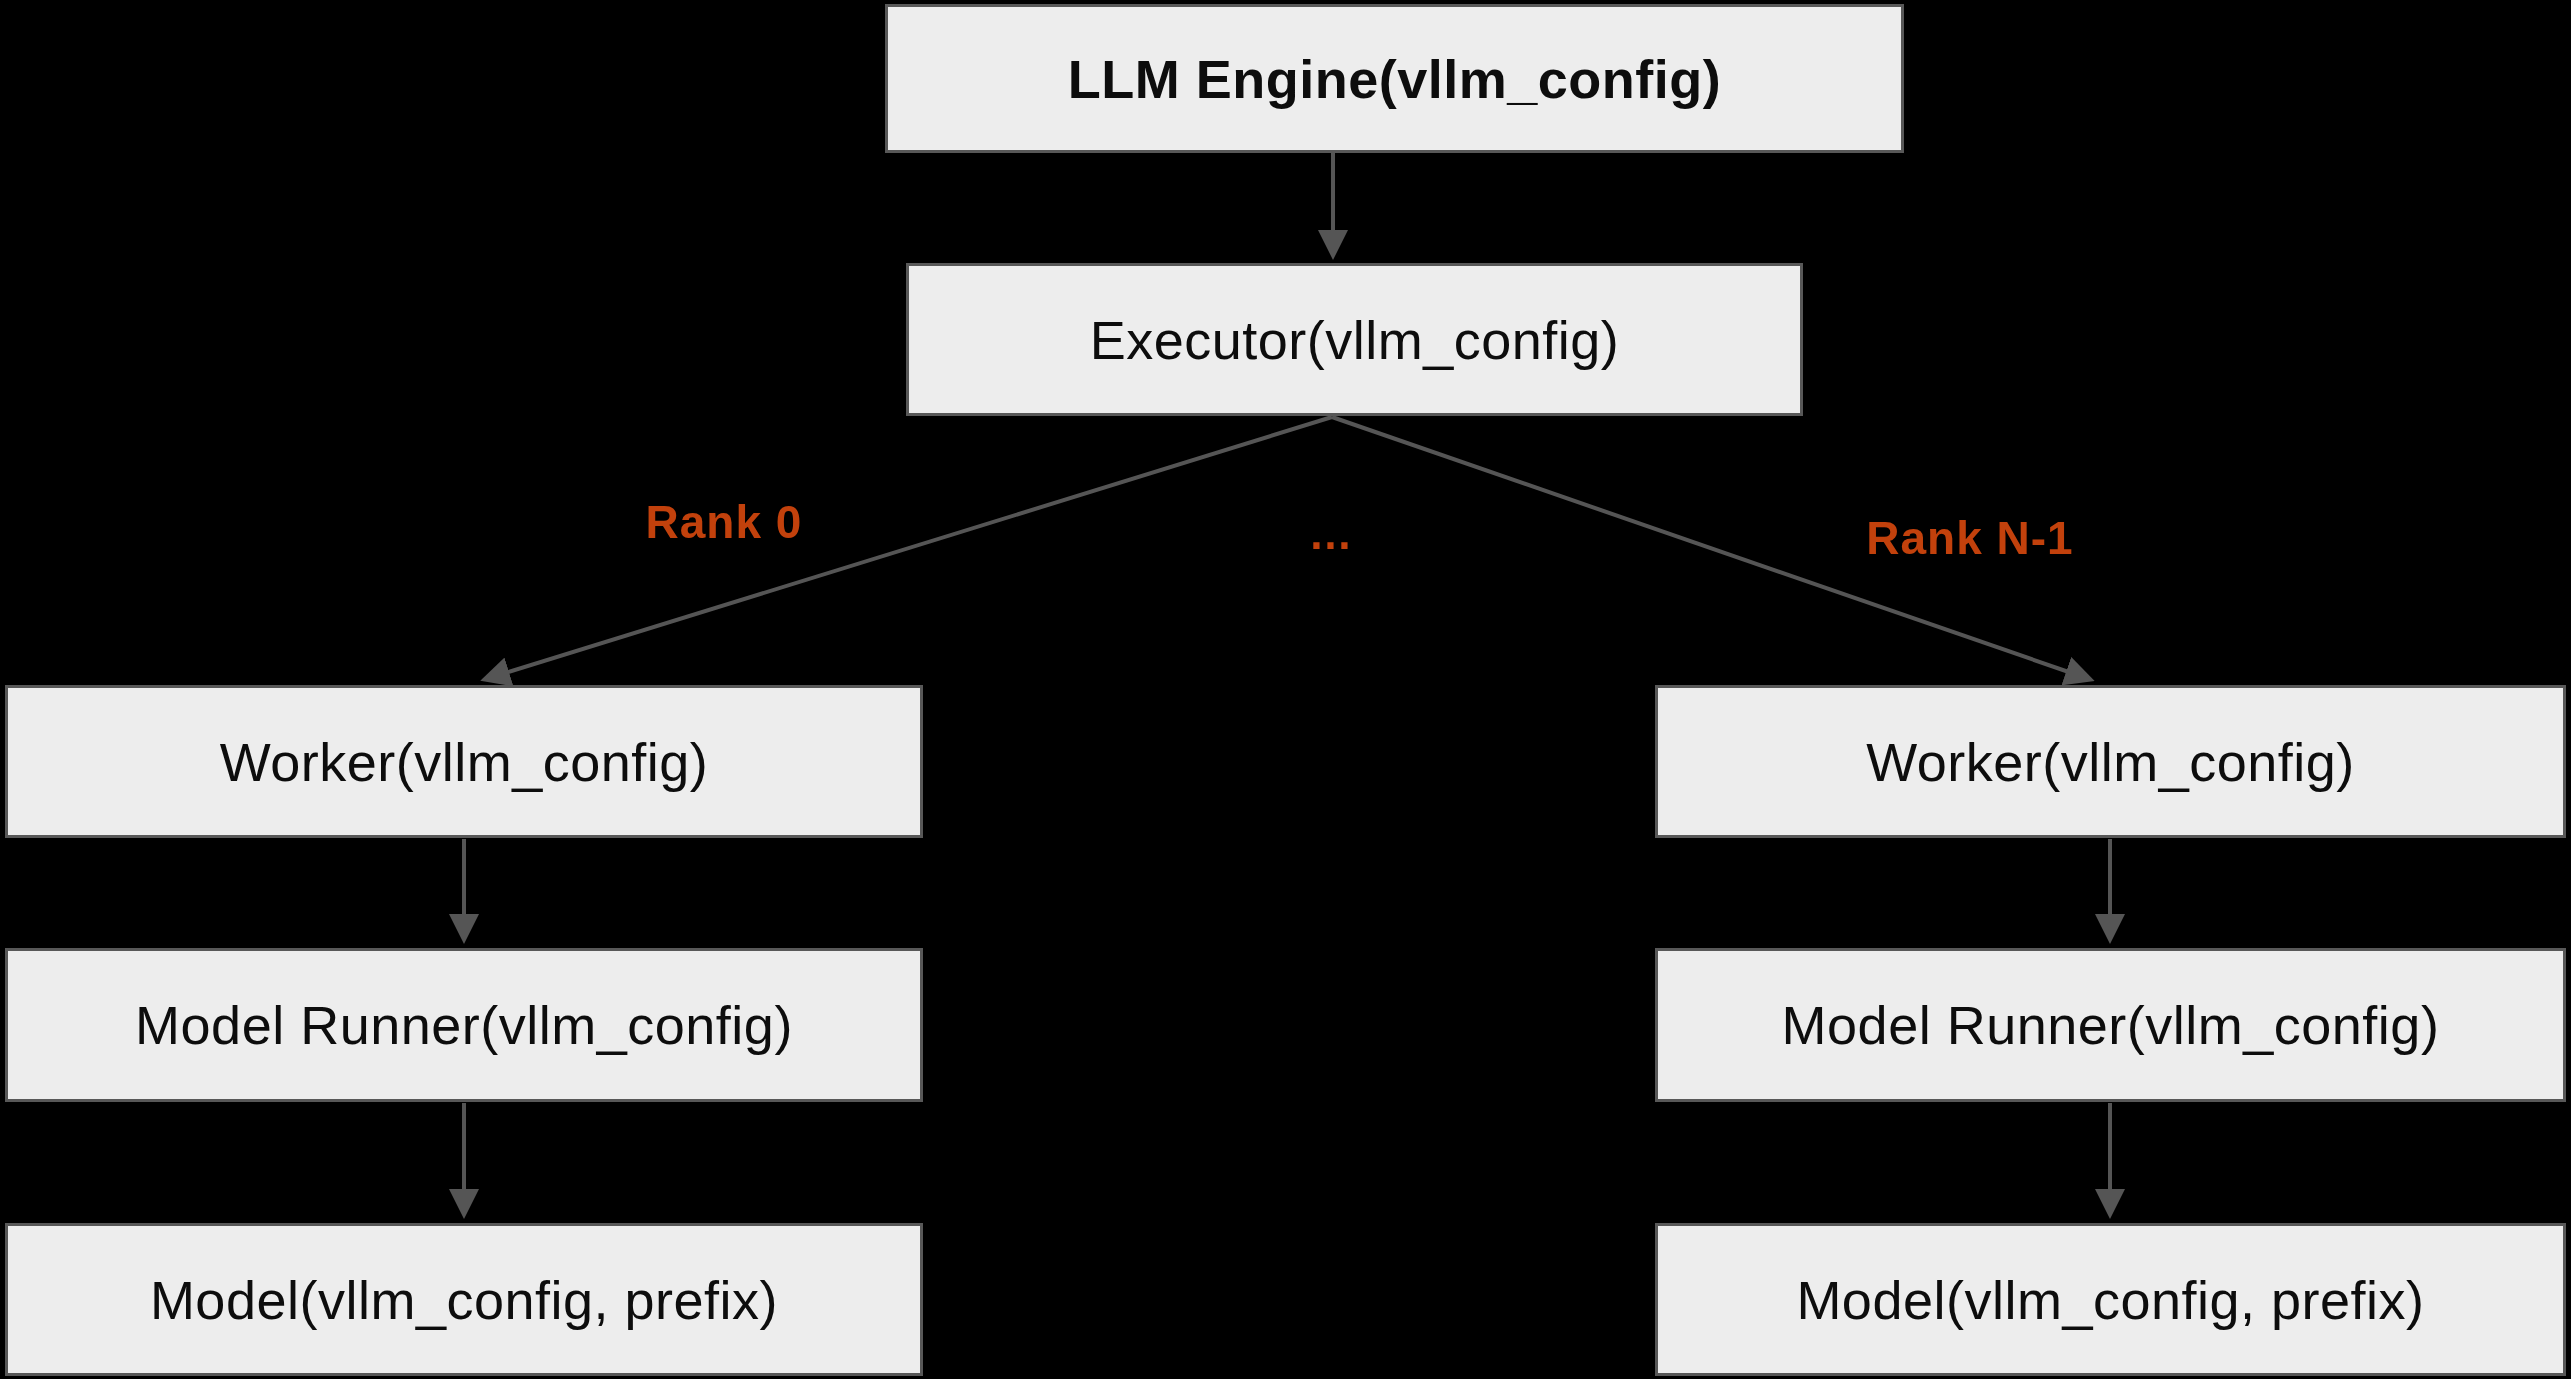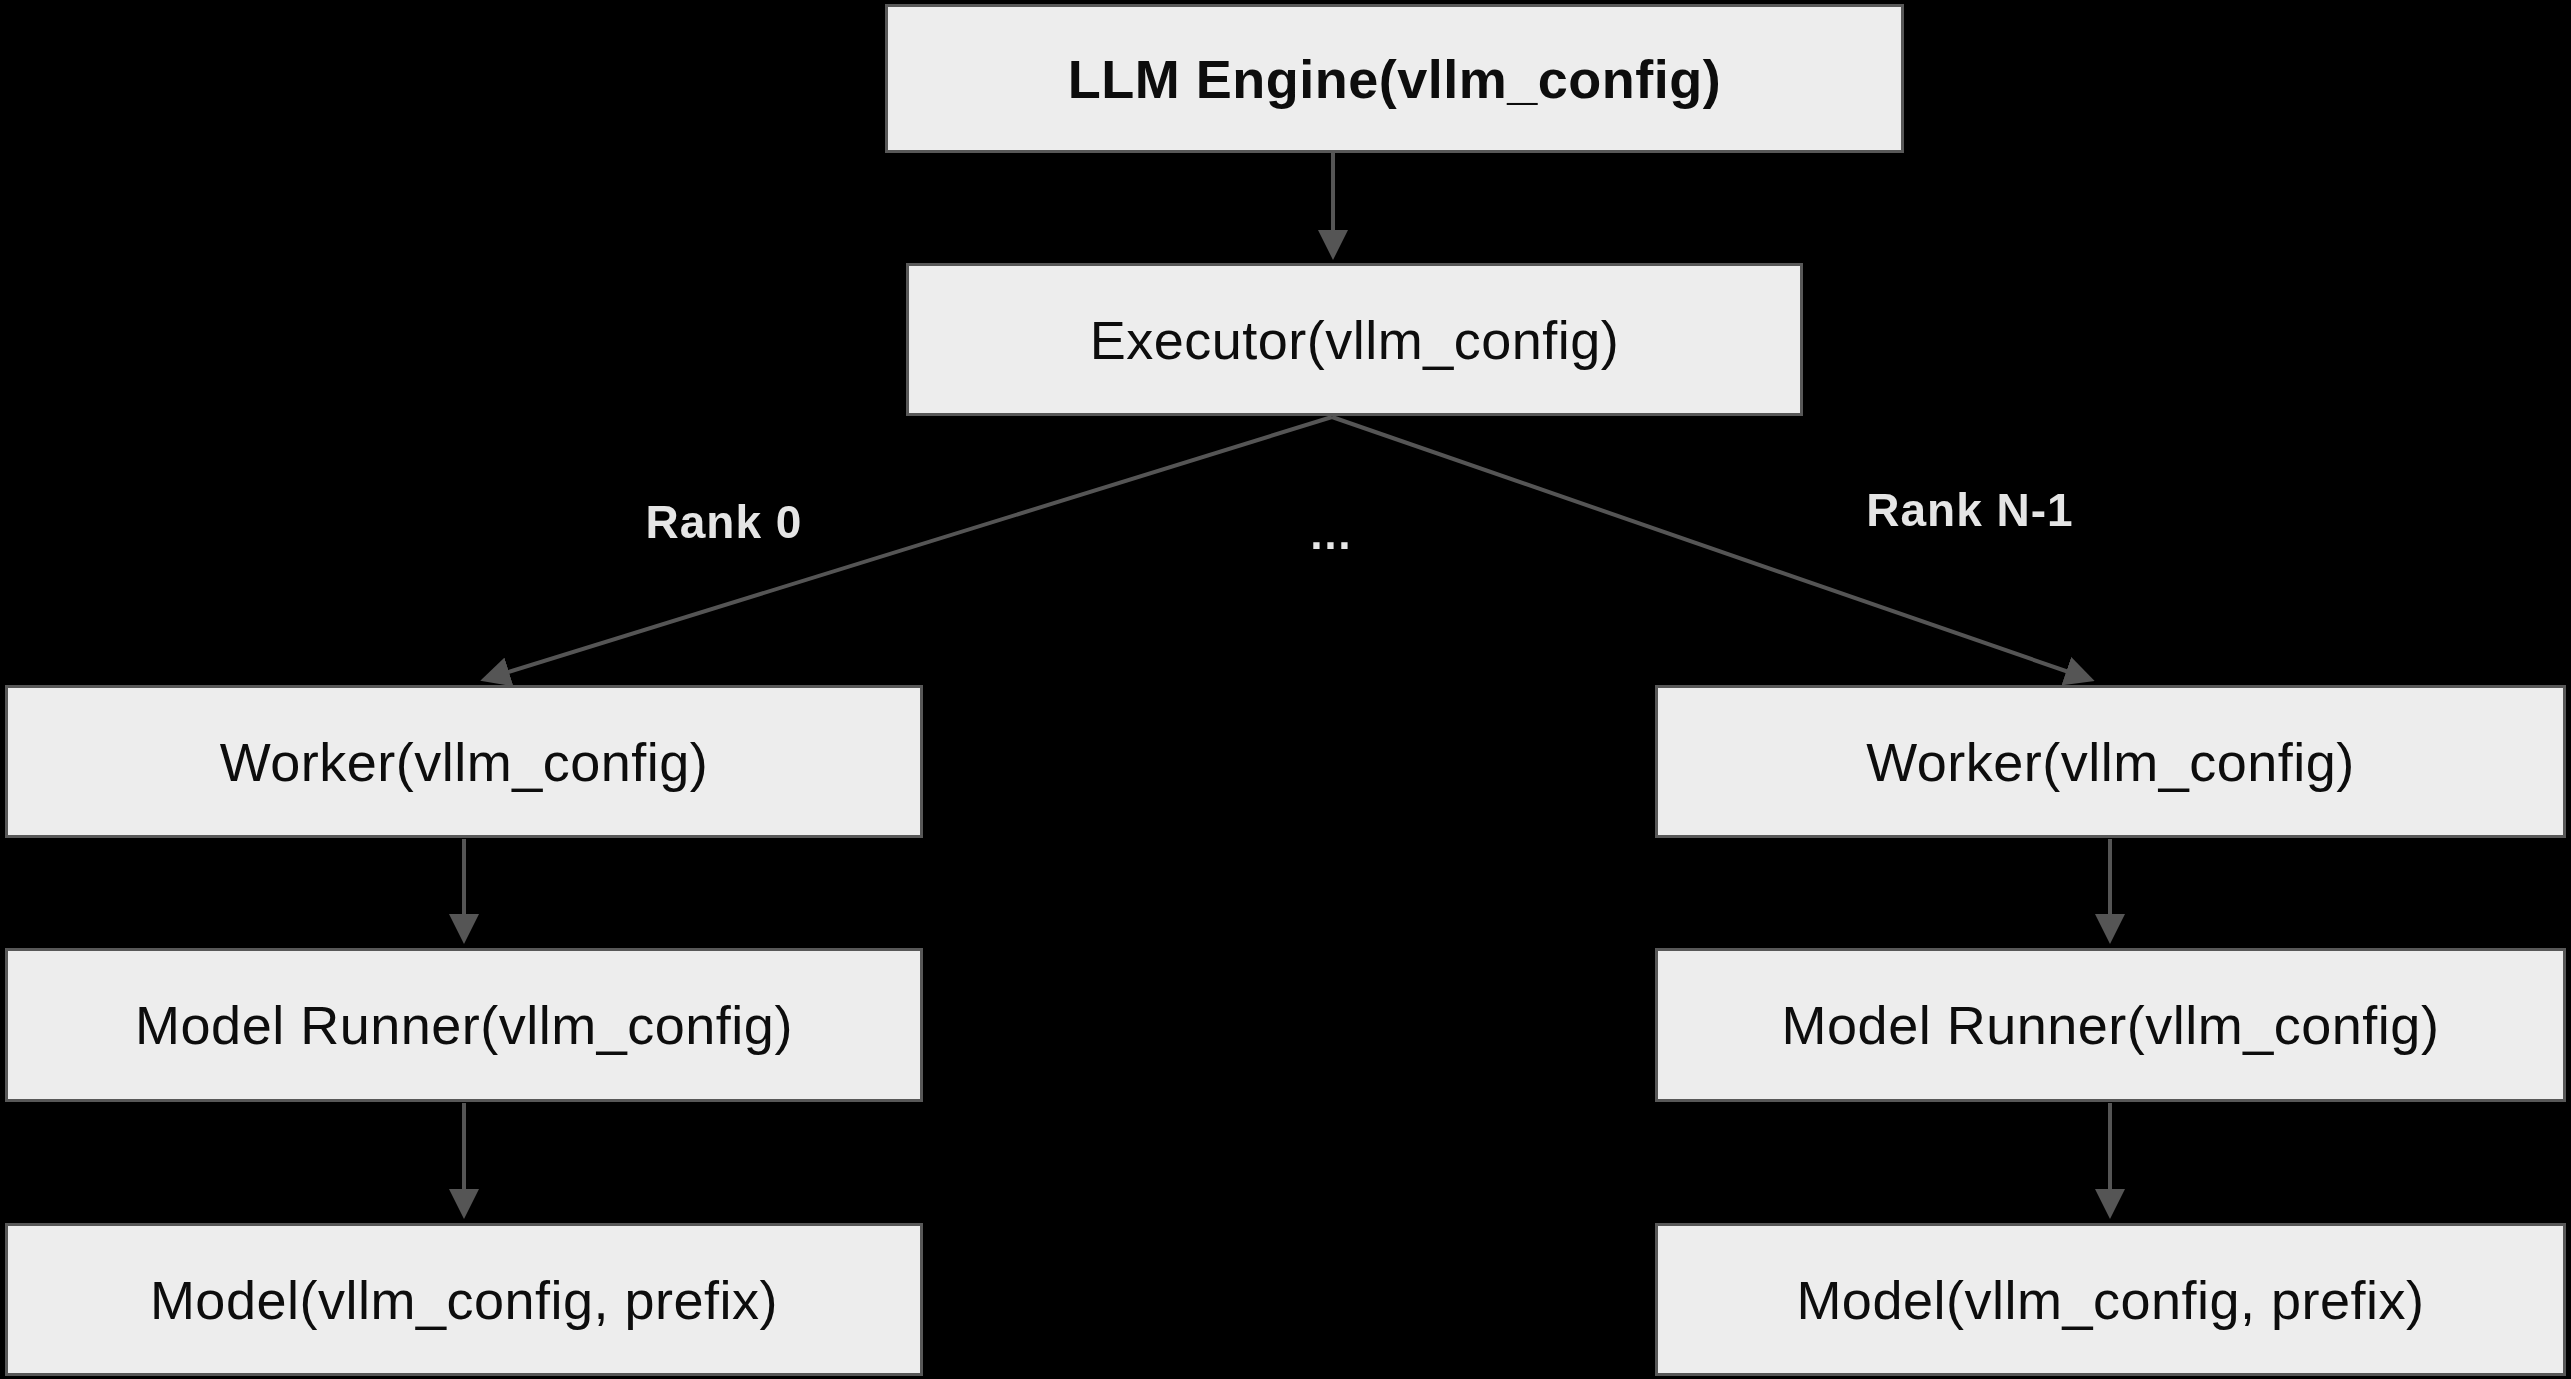--- a/index.html
+++ b/index.html
@@ -32,39 +32,39 @@
     align-items: center;
     justify-content: center;
     font-size: 54px;
     font-weight: 500;
     letter-spacing: 0.5px;
     white-space: nowrap;
   }
   .edge-label {
     position: absolute;
     transform: translate(-50%, -50%);
-    color: #e5e5e5;
+    color: #c2410c;
     font-size: 46px;
     font-weight: 700;
     letter-spacing: 1px;
     white-space: nowrap;
   }
   
   #node-llm-engine        { left: 885px;  top: 4px;    width: 1019px; height: 149px; font-weight: bold; }
   #node-executor          { left: 906px;  top: 263px;  width: 897px; height: 153px; }
   #node-worker-left       { left: 5px;    top: 685px;  width: 918px; height: 153px; }
   #node-worker-right      { left: 1655px; top: 685px;  width: 911px; height: 153px; }
   #node-model-runner-left { left: 5px;    top: 948px;  width: 918px; height: 154px; }
   #node-model-runner-right{ left: 1655px; top: 948px;  width: 911px; height: 154px; }
   #node-model-left        { left: 5px;    top: 1223px; width: 918px; height: 153px; }
   #node-model-right       { left: 1655px; top: 1223px; width: 911px; height: 153px; }
   
   #label-rank-0   { left: 724px;  top: 522px; }
   #label-ellipsis { left: 1331px; top: 534px; font-size: 44px; }
-  #label-rank-n   { left: 1970px; top: 510px; }
+  #label-rank-n   { left: 1970px; top: 538px; }
 </style>
 </head>
 <body>
 
 <div id="canvas">
 
   <svg id="edges" viewBox="0 0 2571 1379" xmlns="http://www.w3.org/2000/svg">
     <defs>
       <marker id="arrowhead" viewBox="0 0 10 10" refX="8" refY="5" markerWidth="7.5" markerHeight="7.5" orient="auto">
         <path d="M 0 0 L 10 5 L 0 10 Z" fill="#555555"></path>

